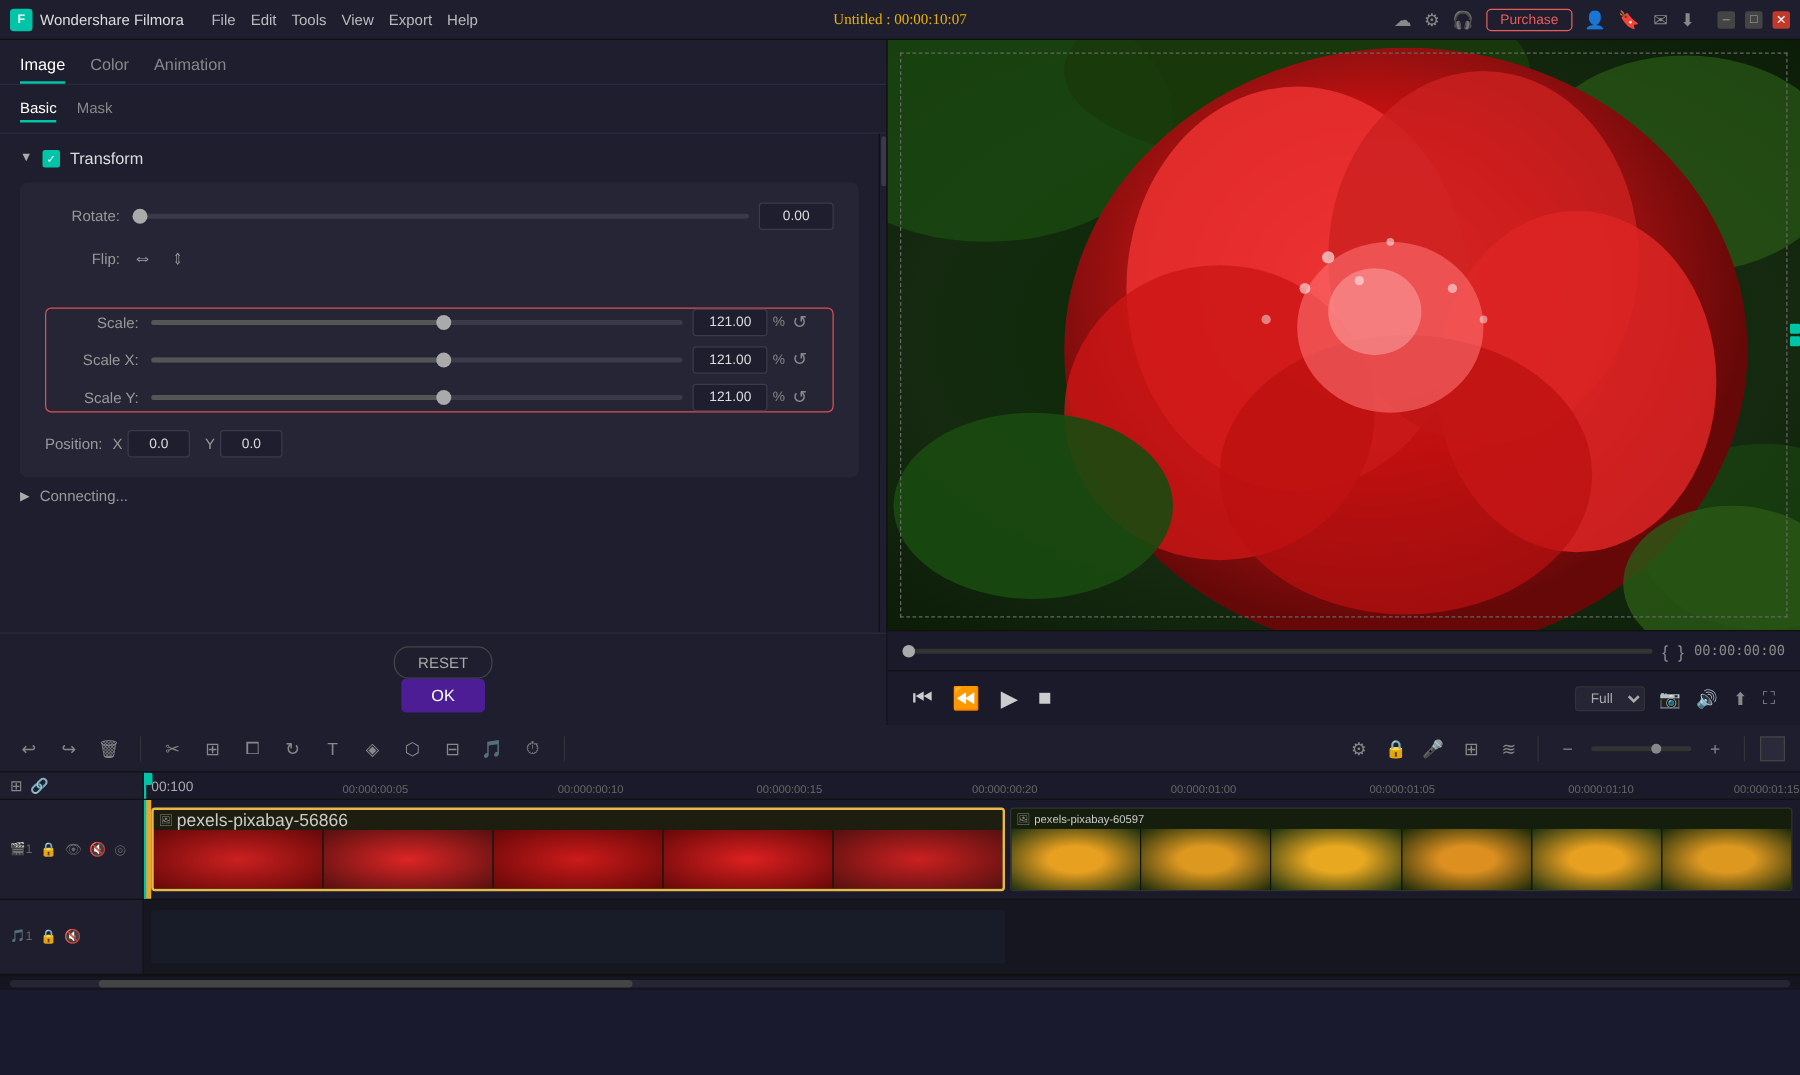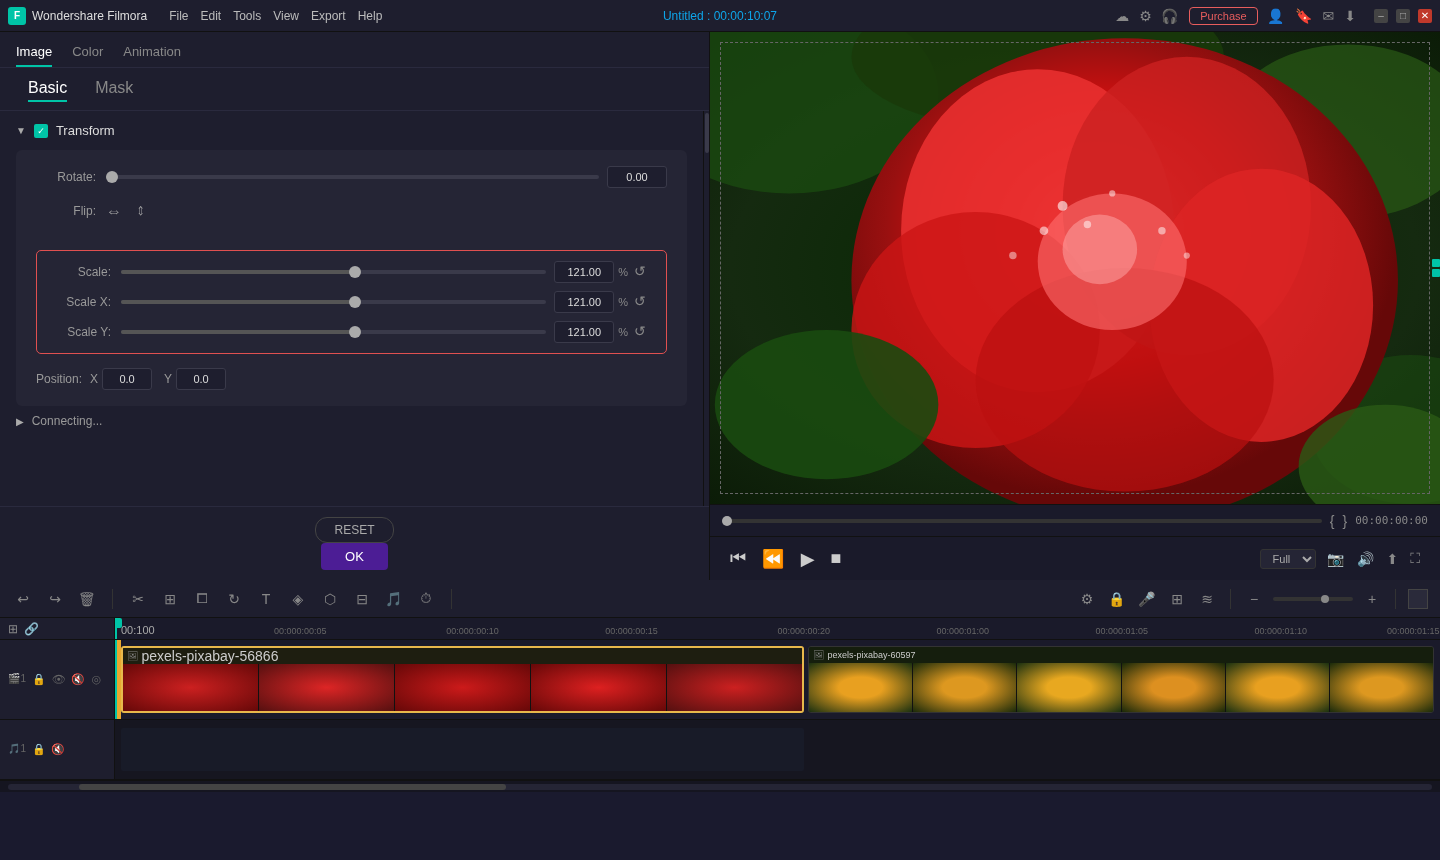--- a/index.html
+++ b/index.html
@@ -8,37 +8,37 @@
     
     #titlebar {
       width: 100%; height: 32px; background: #1e1e2e; display: flex; align-items: center; justify-content: space-between;
       border-bottom: 1px solid #111; padding: 0 8px; position: relative;
     }
     #titlebar .left { display: flex; align-items: center; gap: 6px; }
     #titlebar .logo { width: 18px; height: 18px; background: #00c4a7; border-radius: 3px; display: flex; align-items: center; justify-content: center; font-size: 10px; color: #fff; font-weight: bold; }
     #titlebar .app-name { color: #ddd; font-size: 12px; }
     #titlebar .menu-items { display: flex; gap: 12px; margin-left: 16px; }
     #titlebar .menu-items span { color: #bbb; font-size: 12px; cursor: pointer; }
-    #titlebar .center { position: absolute; left: 50%; transform: translateX(-50%); color: #0ea5e9; font-size: 12px; }
+    #titlebar .center { position: absolute; left: 50%; transform: translateX(-50%); color: #eab308; font-size: 12px; font-family: Liberation Serif, serif; }
     #titlebar .right { display: flex; align-items: center; gap: 10px; }
     #titlebar .purchase-btn { background: none; border: 1px solid #e85d5d; color: #e85d5d; border-radius: 4px; padding: 2px 10px; font-size: 11px; cursor: pointer; }
     #titlebar .win-btns { display: flex; gap: 8px; margin-left: 8px; }
     #titlebar .win-btn { width: 14px; height: 14px; border-radius: 2px; background: #444; display: flex; align-items: center; justify-content: center; font-size: 10px; color: #aaa; cursor: pointer; }
 
     
     #left-panel { width: 710px; background: #1e1e2e; display: flex; flex-direction: column; border-right: 1px solid #111; }
 
     
     #tab-bar { display: flex; gap: 20px; padding: 8px 16px 0; background: #1e1e2e; border-bottom: 1px solid #2a2a3e; }
     .tab { padding: 4px 0 6px; color: #888; cursor: pointer; font-size: 13px; }
     .tab.active { color: #fff; border-bottom: 2px solid #00c4a7; }
 
     
     #sub-tabs { display: flex; gap: 16px; padding: 8px 16px; border-bottom: 1px solid #2a2a3e; }
-    .sub-tab { padding: 3px 0; color: #888; cursor: pointer; font-size: 16px; margin-left: 12px; }
+    .sub-tab { padding: 3px 0; color: #888; cursor: pointer; font-size: 12px; }
     .sub-tab.active { color: #fff; border-bottom: 2px solid #00c4a7; }
 
     
     #content-area { flex: 1; overflow-y: auto; padding: 12px 16px; }
     #content-area::-webkit-scrollbar { width: 6px; }
     #content-area::-webkit-scrollbar-track { background: #1e1e2e; }
     #content-area::-webkit-scrollbar-thumb { background: #444; border-radius: 3px; }
 
     
     .section-header { display: flex; align-items: center; gap: 8px; margin-bottom: 12px; }
@@ -56,21 +56,21 @@
     .value-input { width: 60px; height: 22px; background: #1e1e2e; border: 1px solid #3a3a4a; border-radius: 3px; color: #ddd; font-size: 11px; text-align: center; margin-left: 8px; }
     .unit { color: #888; font-size: 11px; margin-left: 4px; }
     .reset-icon { width: 18px; height: 18px; color: #888; font-size: 14px; cursor: pointer; margin-left: 6px; }
 
     .flip-row { display: flex; align-items: center; margin-bottom: 30px; }
     .flip-label { width: 70px; color: #999; font-size: 12px; text-align: right; padding-right: 10px; }
     .flip-btns { display: flex; gap: 12px; }
     .flip-btn { color: #aaa; font-size: 16px; cursor: pointer; }
 
     
-    .scale-section { border: 1.5px solid #e05050; border-radius: 5px; padding: 10px 14px; margin-bottom: 14px; margin-top: 21px; }
+    .scale-section { border: 1.5px solid #e05050; border-radius: 5px; padding: 0 14px; margin-bottom: 14px; margin-top: 21px; }
     .scale-row { display: flex; align-items: center; margin-bottom: 8px; }
     .scale-row:last-child { margin-bottom: 0; }
 
     .pos-row { display: flex; align-items: center; }
     .pos-label { color: #999; font-size: 12px; margin-right: 8px; }
     .pos-field { display: flex; align-items: center; gap: 4px; margin-right: 12px; }
     .pos-axis { color: #999; font-size: 12px; }
     .pos-input { width: 50px; height: 22px; background: #1e1e2e; border: 1px solid #3a3a4a; border-radius: 3px; color: #ddd; font-size: 11px; text-align: center; }
 
     

